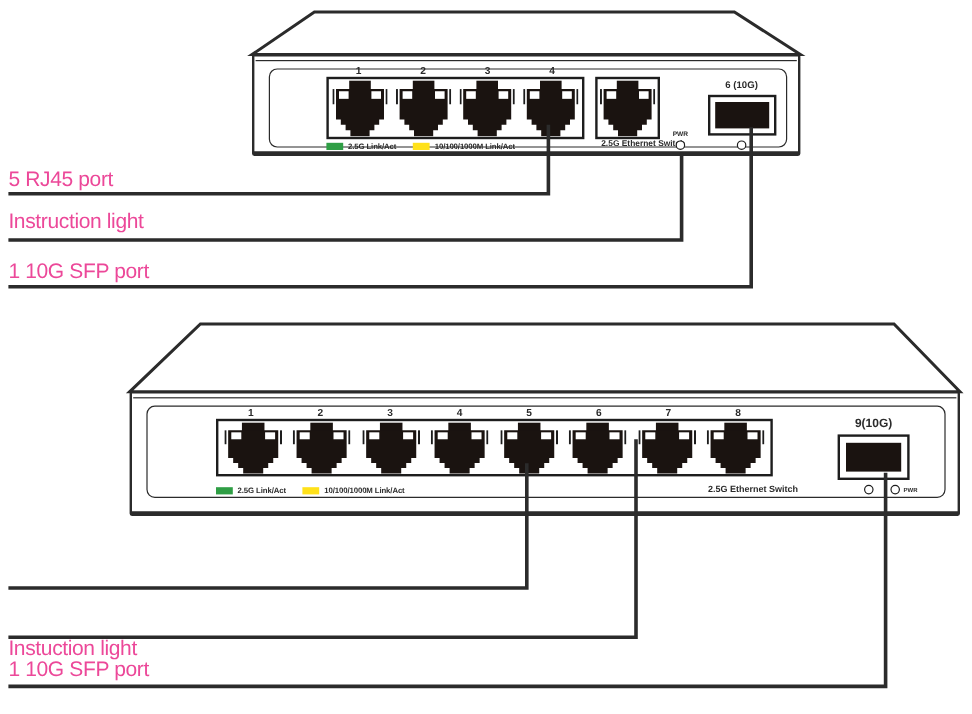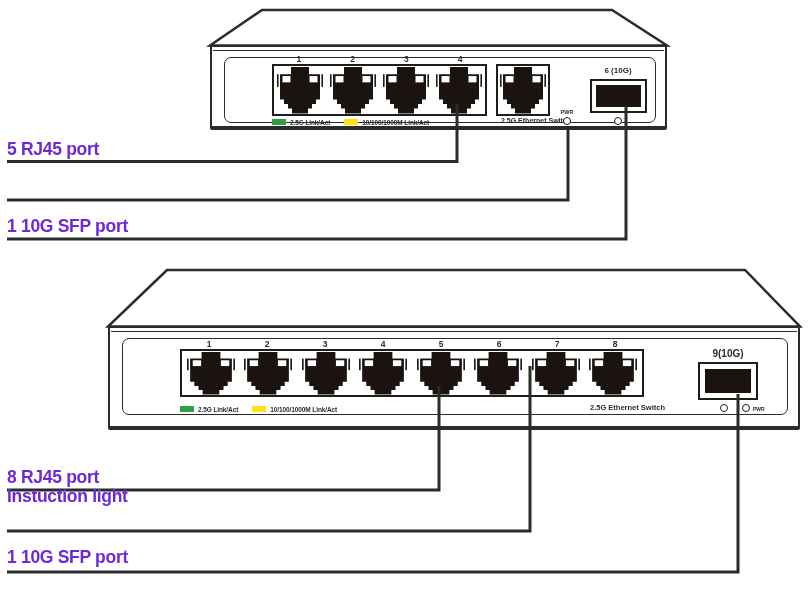--- a/index.html
+++ b/index.html
@@ -48,22 +48,22 @@
   .tinytext{position:absolute;font-weight:bold;color:#2b2b2b;z-index:3;}
   
   .legend{position:absolute;display:flex;align-items:center;z-index:3;height:8px;}
   .swatch{width:14px;height:6px;display:inline-block;margin-right:4px;flex:0 0 auto;}
   .sw-green{background:#2f9e45;}
   .sw-yellow{background:#ffe11a;}
   .legend-text{font-size:6.5px;font-weight:bold;letter-spacing:-0.1px;white-space:nowrap;margin-right:14px;}
   .model-text{position:absolute;font-weight:bold;font-size:7.5px;white-space:nowrap;z-index:3;margin-left:20px;}
   
   .callout{
-    position:absolute;left:7px;font-size:17.5px;font-weight:bold;letter-spacing:-0.3px;
-    color:#6d28d9;z-index:6;white-space:nowrap;
+    position:absolute;left:7px;font-size:17.5px;font-weight:normal;letter-spacing:-0.3px;
+    color:#ec4899;z-index:6;white-space:nowrap;
   }
 </style>
 </head>
 <body>
 
 <div class="stage">
 
   <svg id="bg-layer" class="layer">
     <defs>
       <g id="jack">
@@ -218,19 +218,19 @@
     <polyline points="457,104 457,161.5 7,161.5" fill="none" stroke="#2b2b2b" stroke-width="3"></polyline>
     <polyline points="568,127 568,200 7,200" fill="none" stroke="#2b2b2b" stroke-width="3"></polyline>
     <polyline points="626,106 626,239 7,239" fill="none" stroke="#2b2b2b" stroke-width="3"></polyline>
 
     <polyline points="439,386 439,490 7,490" fill="none" stroke="#2b2b2b" stroke-width="3"></polyline>
     <polyline points="530,366 530,531 7,531" fill="none" stroke="#2b2b2b" stroke-width="3"></polyline>
     <polyline points="738,394 738,572 7,572" fill="none" stroke="#2b2b2b" stroke-width="3"></polyline>
   </svg>
 
   <div class="callout" style="top:139px;">5 RJ45 port</div>
+  <div class="callout" style="top:174px;">Instruction light</div>
   <div class="callout" style="top:216px;">1 10G SFP port</div>
 
-  <div class="callout" style="top:467px;">8 RJ45 port</div>
-  <div class="callout" style="top:486px;">Instuction light</div>
+  <div class="callout" style="top:530px;">Instuction light</div>
   <div class="callout" style="top:547px;">1 10G SFP port</div>
 
 </div>
 
 </body></html>

